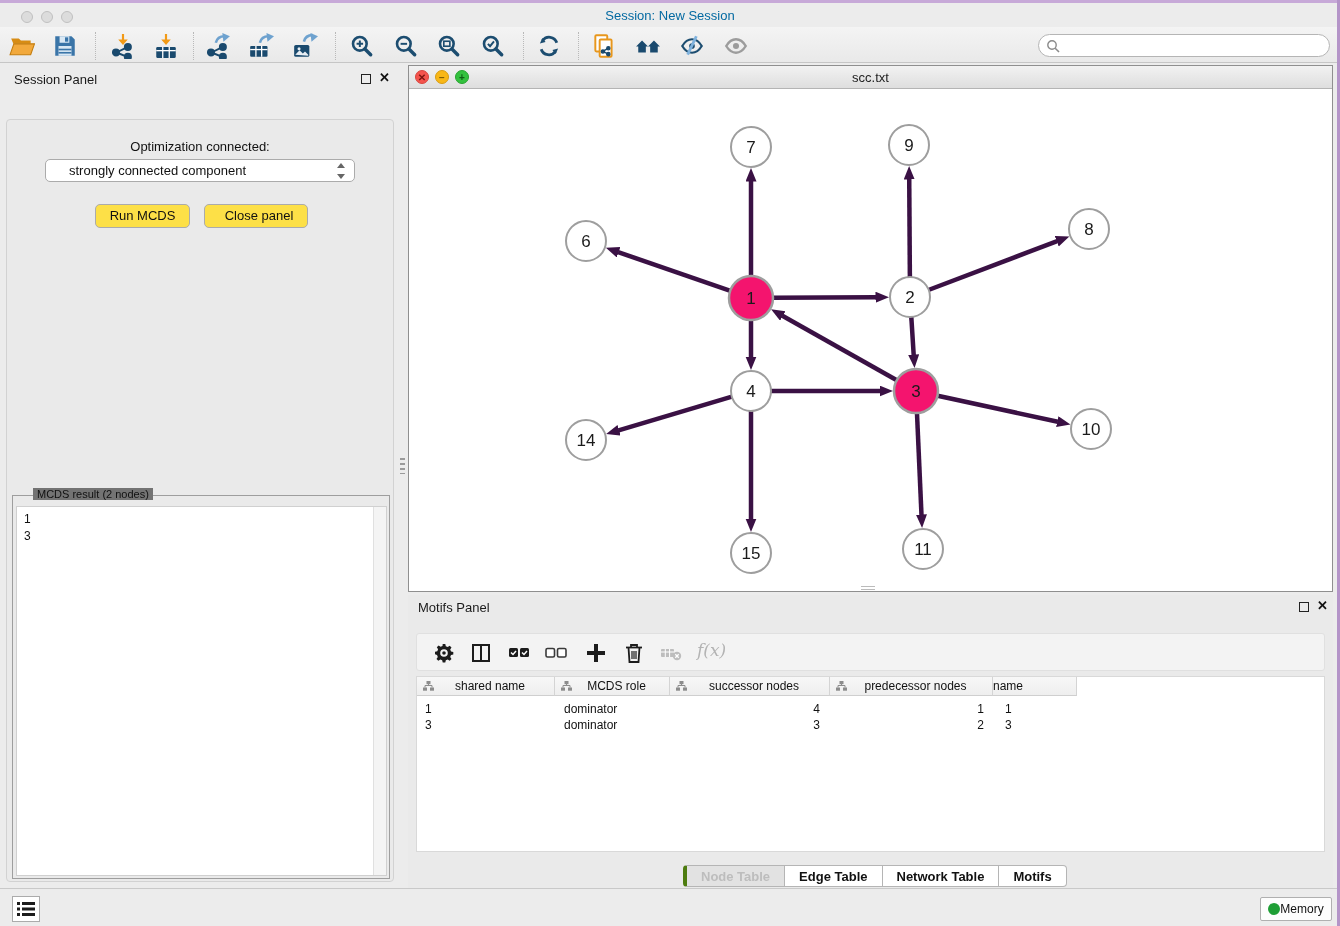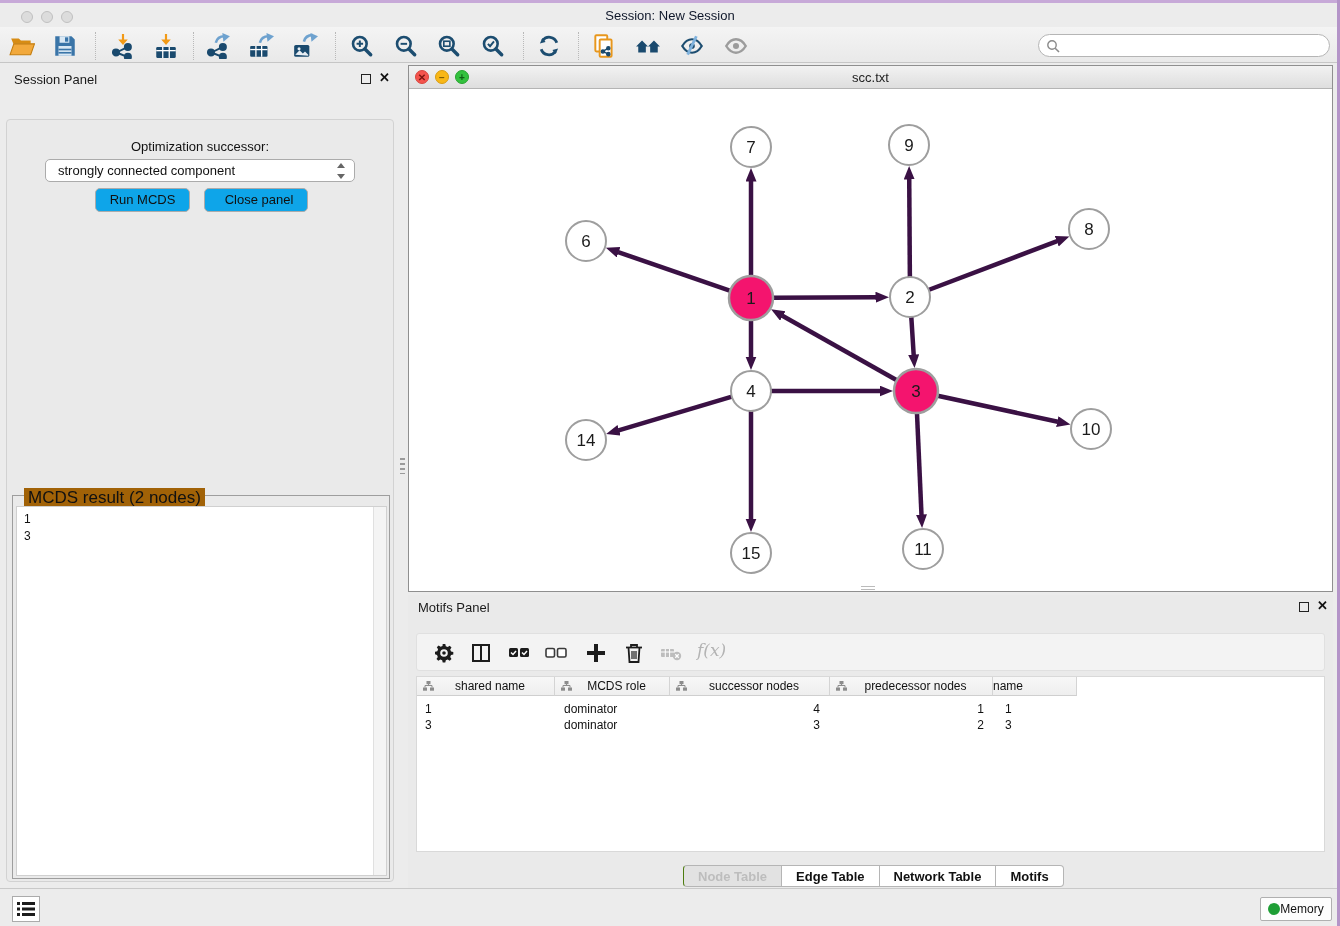--- a/index.html
+++ b/index.html
@@ -7,21 +7,21 @@
   body { position:relative; font-family:"Liberation Sans", sans-serif; background:#ececec; overflow:hidden; }
 
   
   .accent-top { position:absolute; left:0; top:0; width:1340px; height:3px; background:#c7a9d8; z-index:50;}
   .accent-right { position:absolute; right:0; top:0; width:3px; height:926px; background:#b494c8; z-index:50;}
 
   
   .titlebar { position:absolute; left:0; top:3px; width:1340px; height:24px; background:#ececec; }
   .traffic { position:absolute; top:8px; width:12px; height:12px; border-radius:50%; }
   .traffic.inactive { background:#dcdcdc; border:1px solid #c0c0c0; }
-  .win-title { position:absolute; top:5px; width:100%; text-align:center; font-size:13px; color:#0f172a; }
+  .win-title { position:absolute; top:5px; width:100%; text-align:center; font-size:13px; color:#0369a1; }
 
   
   .toolbar { position:absolute; left:0; top:27px; width:1340px; height:36px; background:linear-gradient(#f4f4f4,#e9e9e9); border-bottom:1px solid #c6c6c6; }
   .tbi { position:absolute; top:6px; width:26px; height:26px; cursor:default; }
   .tbsep { position:absolute; top:5px; height:28px; border-left:1px dotted #b9b9b9; }
   .searchbox { position:absolute; left:1038px; top:7px; width:292px; height:23px; background:#fff; border:1px solid #b5b5b5; border-radius:12px; }
   .searchbox svg { position:absolute; left:7px; top:4px; }
   .searchbox input { position:absolute; left:26px; top:1px; width:258px; height:19px; border:none; outline:none; font-size:12px; background:transparent; }
 
   
@@ -32,27 +32,27 @@
   .cp-head { position:absolute; left:14px; top:7px; }
   .cp-float { position:absolute; left:361px; top:9px; }
   .cp-close { position:absolute; left:379px; top:8px; }
   .ctabs { position:absolute; left:77px; top:31px; display:flex; }
   .ctab { height:22px; padding:0 13px; background:#fff; border:1px solid #b9b9b9; border-left:none; font-size:13px; line-height:21px; color:#111; }
   .ctab:first-child { border-left:1px solid #b9b9b9; border-radius:4px 0 0 0; }
   .ctab:last-child { border-radius:0 4px 0 0; }
   .ctab.active { background:#e6e6e6; color:#c3c3c3; border-radius:4px 4px 0 0; }
   .cp-body { position:absolute; left:6px; top:54px; width:388px; height:763px; background:#eaeaea; border:1px solid #d2d2d2; border-radius:4px; }
   .opt-label { position:absolute; left:0; top:19px; width:100%; text-align:center; font-size:13px; color:#111; }
-  .crit-select { position:absolute; left:38px; top:39px; width:310px; height:23px; background:#fff; border:1px solid #ababab; border-radius:5px; font-size:13px; line-height:22px; padding-left:12px; color:#111; }
+  .crit-select { position:absolute; left:38px; top:39px; width:310px; height:23px; background:#fff; border:1px solid #ababab; border-radius:5px; font-size:13px; line-height:22px; padding-left:23px; color:#111; }
   .crit-stepper { position:absolute; right:8px; top:3px; width:10px; height:16px; }
   .crit-stepper:before { content:""; position:absolute; top:0; left:1px; border-left:4px solid transparent; border-right:4px solid transparent; border-bottom:5px solid #666; }
   .crit-stepper:after { content:""; position:absolute; bottom:0; left:1px; border-left:4px solid transparent; border-right:4px solid transparent; border-top:5px solid #666; }
-  .cp-btn { position:absolute; top:68px; height:24px; background:#0ea5e9; border:1px solid #ababab; border-radius:5px; font-size:13px; color:#111; text-align:center; line-height:22px; }
+  .cp-btn { position:absolute; top:84px; height:24px; background:#fde047; border:1px solid #ababab; border-radius:5px; font-size:13px; color:#111; text-align:center; line-height:22px; }
   .groupbox { position:absolute; left:5px; top:375px; width:378px; height:384px; border:1px solid #9e9e9e; }
-  .groupbox-label { position:absolute; left:11px; top:-8px; background:#a16207; padding:0 4px; font-size:17px; color:#111; }
+  .groupbox-label { position:absolute; left:20px; top:-8px; background:#737373; padding:0 4px; font-size:11px; color:#111; }
   .result-area { position:absolute; left:3px; top:10px; width:371px; height:370px; background:#fff; border:1px solid #d0d0d0; }
   .result-area pre { font-family:"Liberation Sans", sans-serif; font-size:12px; line-height:17px; padding:4px 0 0 7px; color:#111; }
   .result-scroll { position:absolute; right:0; top:0; width:13px; height:100%; background:#f4f4f4; border-left:1px solid #e0e0e0; }
 
   
   .netwin { position:absolute; left:408px; top:65px; width:925px; height:527px; background:#fff; border:1px solid #8f8f8f; }
   .netwin-titlebar { position:absolute; left:0; top:0; width:100%; height:23px; background:linear-gradient(#f2f2f2,#dedede); border-bottom:1px solid #b4b4b4; }
   .nt-light { position:absolute; top:4px; width:14px; height:14px; border-radius:50%; font-size:10px; font-weight:bold; text-align:center; line-height:13px; }
   .nt-red { left:6px; background:#f4544d; border:1px solid #d8453e; color:#7a120d; }
   .nt-yellow { left:26px; background:#f8b717; border:1px solid #d89c12; color:#7a5a05; }
@@ -73,21 +73,21 @@
   .tbl-area { position:absolute; left:8px; top:81px; width:909px; height:176px; background:#fff; border:1px solid #d9d9d9; }
   .tbl-header { position:absolute; left:0; top:0; height:19px; display:flex; }
   .th { height:19px; background:linear-gradient(#f7f7f7,#eeeeee); border-right:1px solid #d4d4d4; border-bottom:1px solid #cfcfcf; display:flex; align-items:center; font-size:12px; color:#111; }
   .th .tree-ic { margin:0 6px 0 6px; }
   .th.center { justify-content:flex-start; }
   .tbl-row { position:absolute; left:0; height:16px; width:100%; }
   .td { position:absolute; top:0; height:16px; font-size:12px; color:#111; line-height:16px; }
   .td.right { text-align:right; }
   .btabs { position:absolute; left:275px; top:270px; display:flex; }
   .btab { height:22px; padding:0 14px; background:#fff; border:1px solid #b5b5b5; border-left:none; font-size:13px; font-weight:700; line-height:21px; color:#111; }
-  .btab:first-child { border-left:1px solid #4d7c0f; border-radius:4px 0 0 4px; }
+  .btab:first-child { border-left:4px solid #4d7c0f; border-radius:4px 0 0 4px; }
   .btab:last-child { border-radius:0 4px 4px 0; }
   .btab.disabled { background:#e2e2e2; color:#bdbdbd; }
 
   
   .statusbar { position:absolute; left:0; top:888px; width:1340px; height:38px; background:#ececec; border-top:1px solid #c9c9c9; }
   .list-btn { position:absolute; left:12px; top:7px; width:28px; height:26px; background:#fff; border:1px solid #ababab; display:flex; align-items:center; justify-content:center; }
   .memory-btn { position:absolute; right:8px; top:8px; width:72px; height:24px; background:#fdfdfd; border:1px solid #b0b0b0; border-radius:2px; display:flex; align-items:center; justify-content:center; font-size:12px; color:#111; }
   .memory-dot { width:12px; height:12px; border-radius:50%; }
 </style>
 </head>
@@ -227,21 +227,21 @@
       </svg>
     <input placeholder="" style="">
   </div>
 </div>
 
 <div class="cpanel">
   <div class="cp-head panel-title">Session Panel</div>
   <span class="cp-float float-ic"></span>
   <span class="cp-close close-ic">✕</span>
   <div class="cp-body">
-    <div class="opt-label">Optimization successor:</div>
+    <div class="opt-label">Optimization connected:</div>
     <div class="crit-select">
       <span>strongly connected component</span>
       <span class="crit-stepper"></span>
     </div>
     <div class="cp-btn" style="left:88px; width:95px;">Run MCDS</div>
     <div class="cp-btn" style="left:197px; width:104px;padding-left:6px;">Close panel</div>
     <div class="groupbox">
       <span class="groupbox-label">MCDS result (2 nodes)</span>
       <div class="result-area">
         <pre>1

